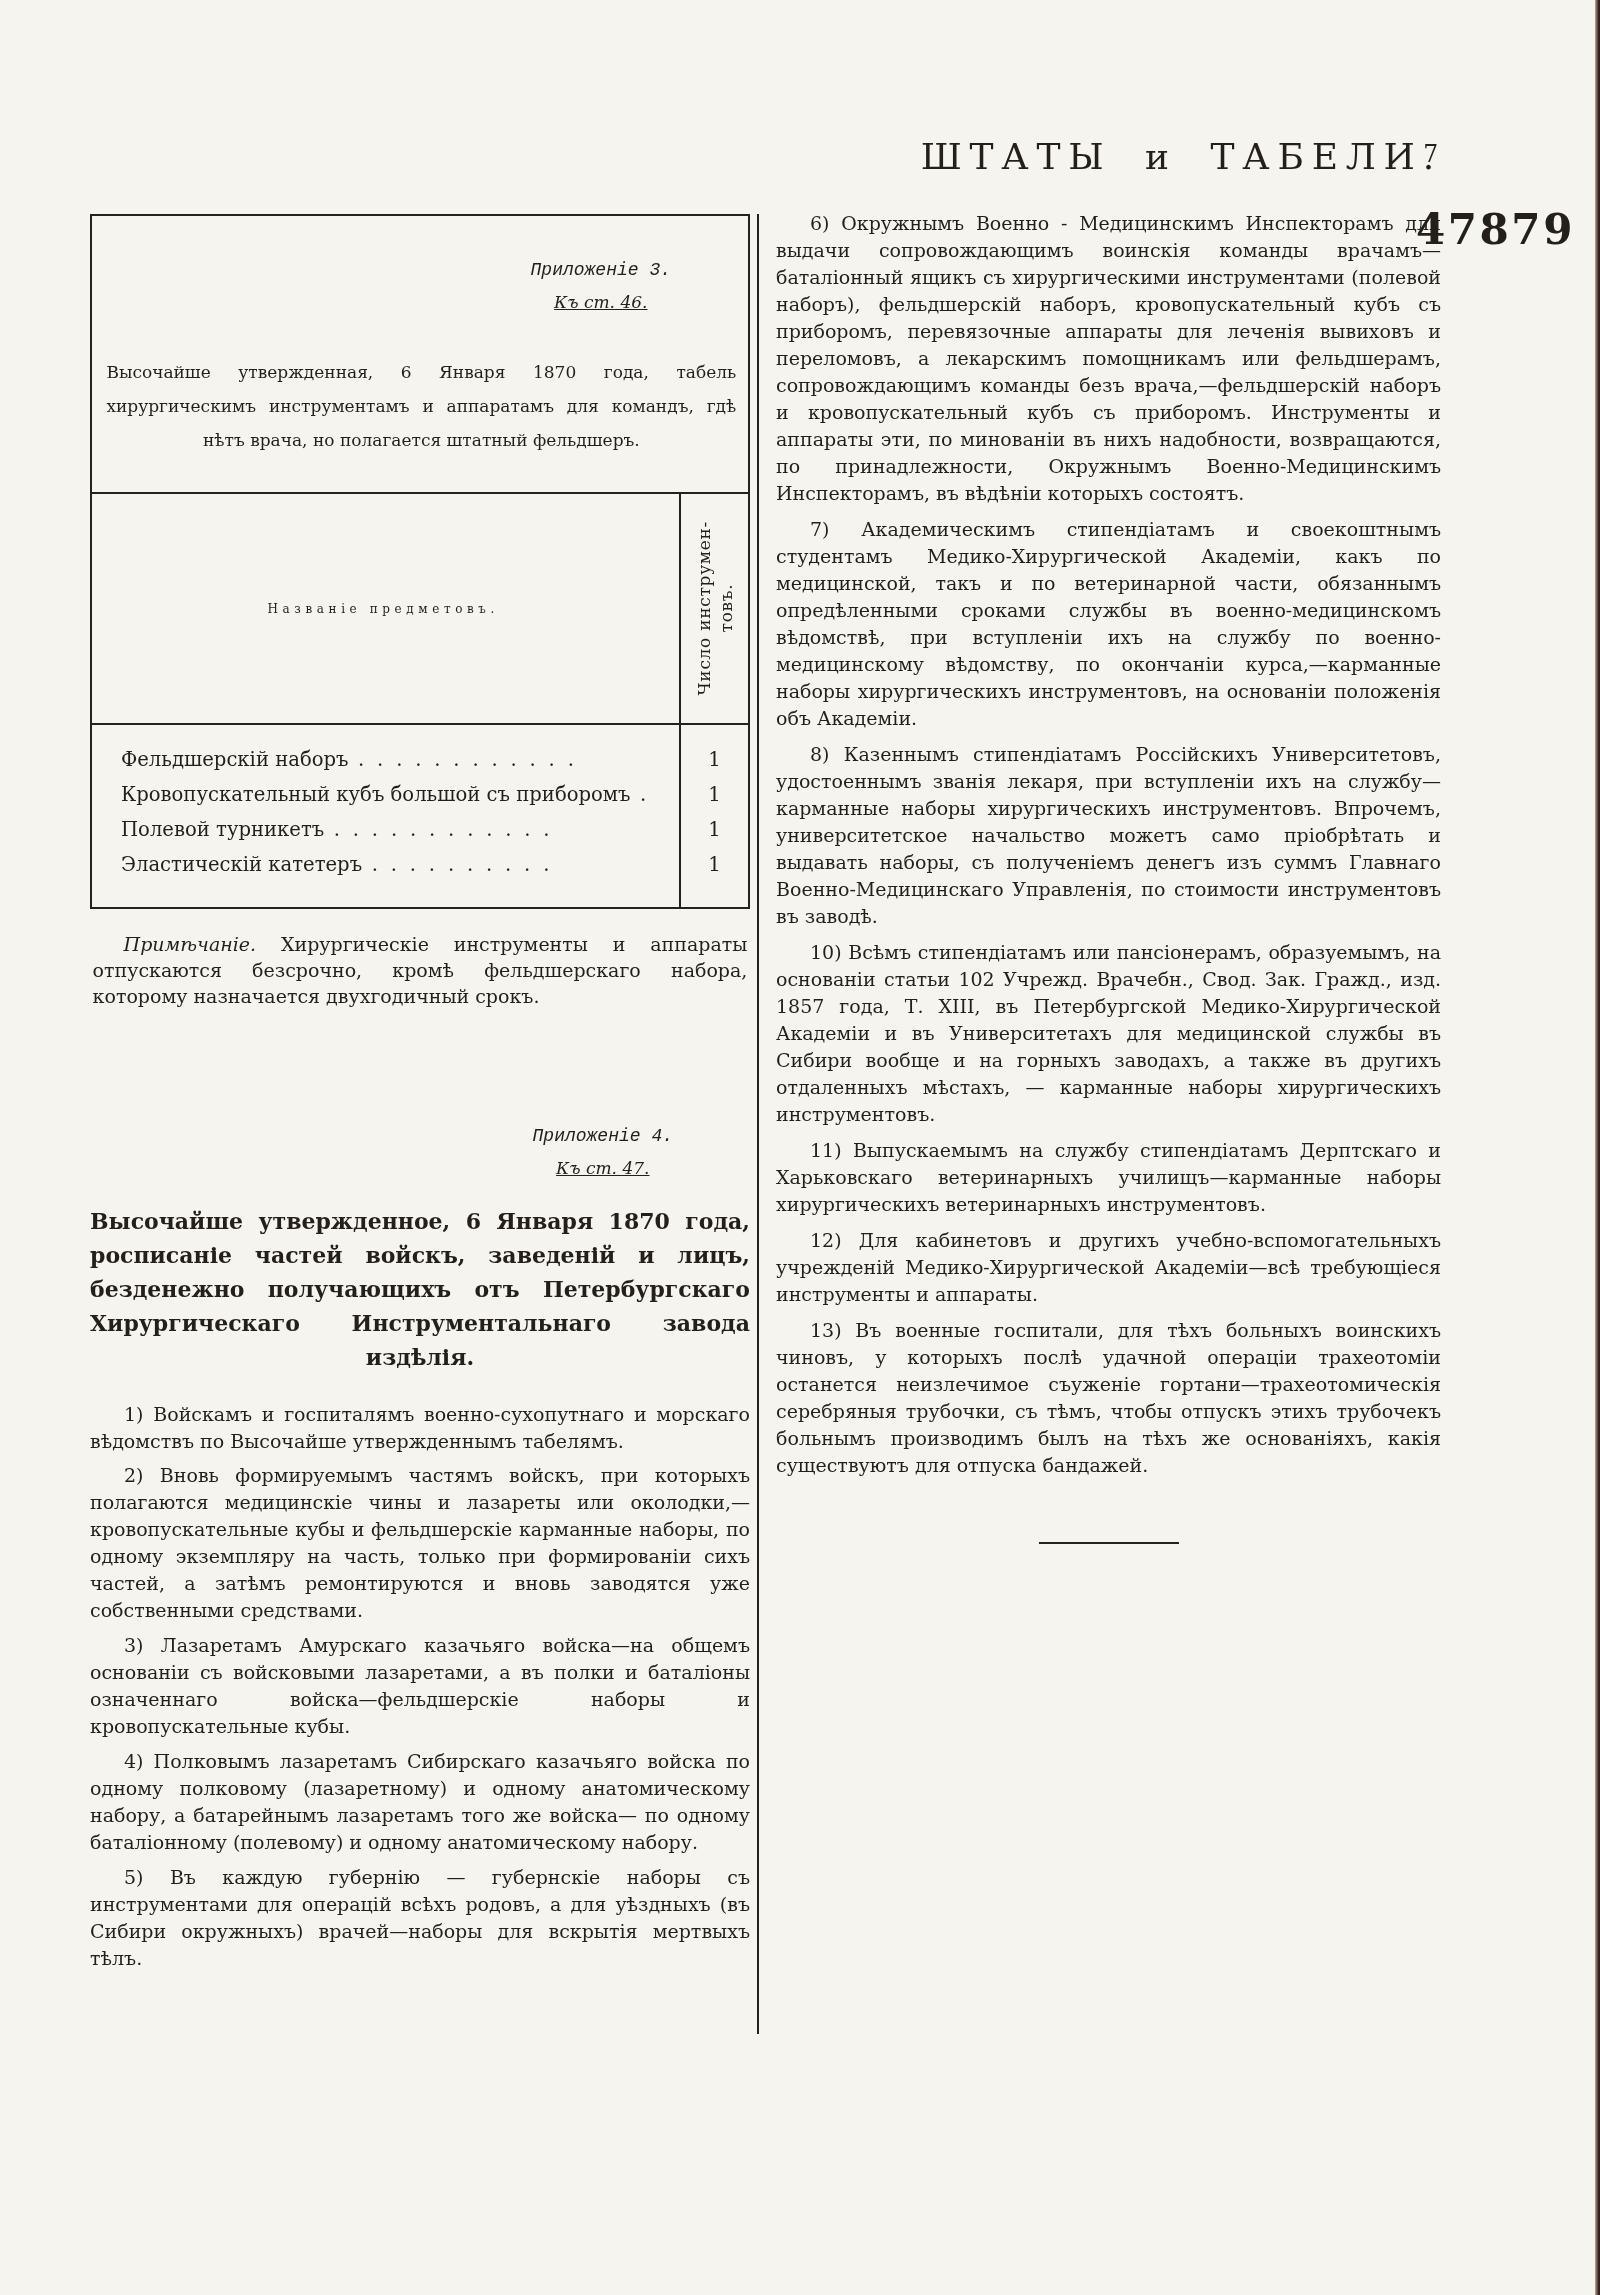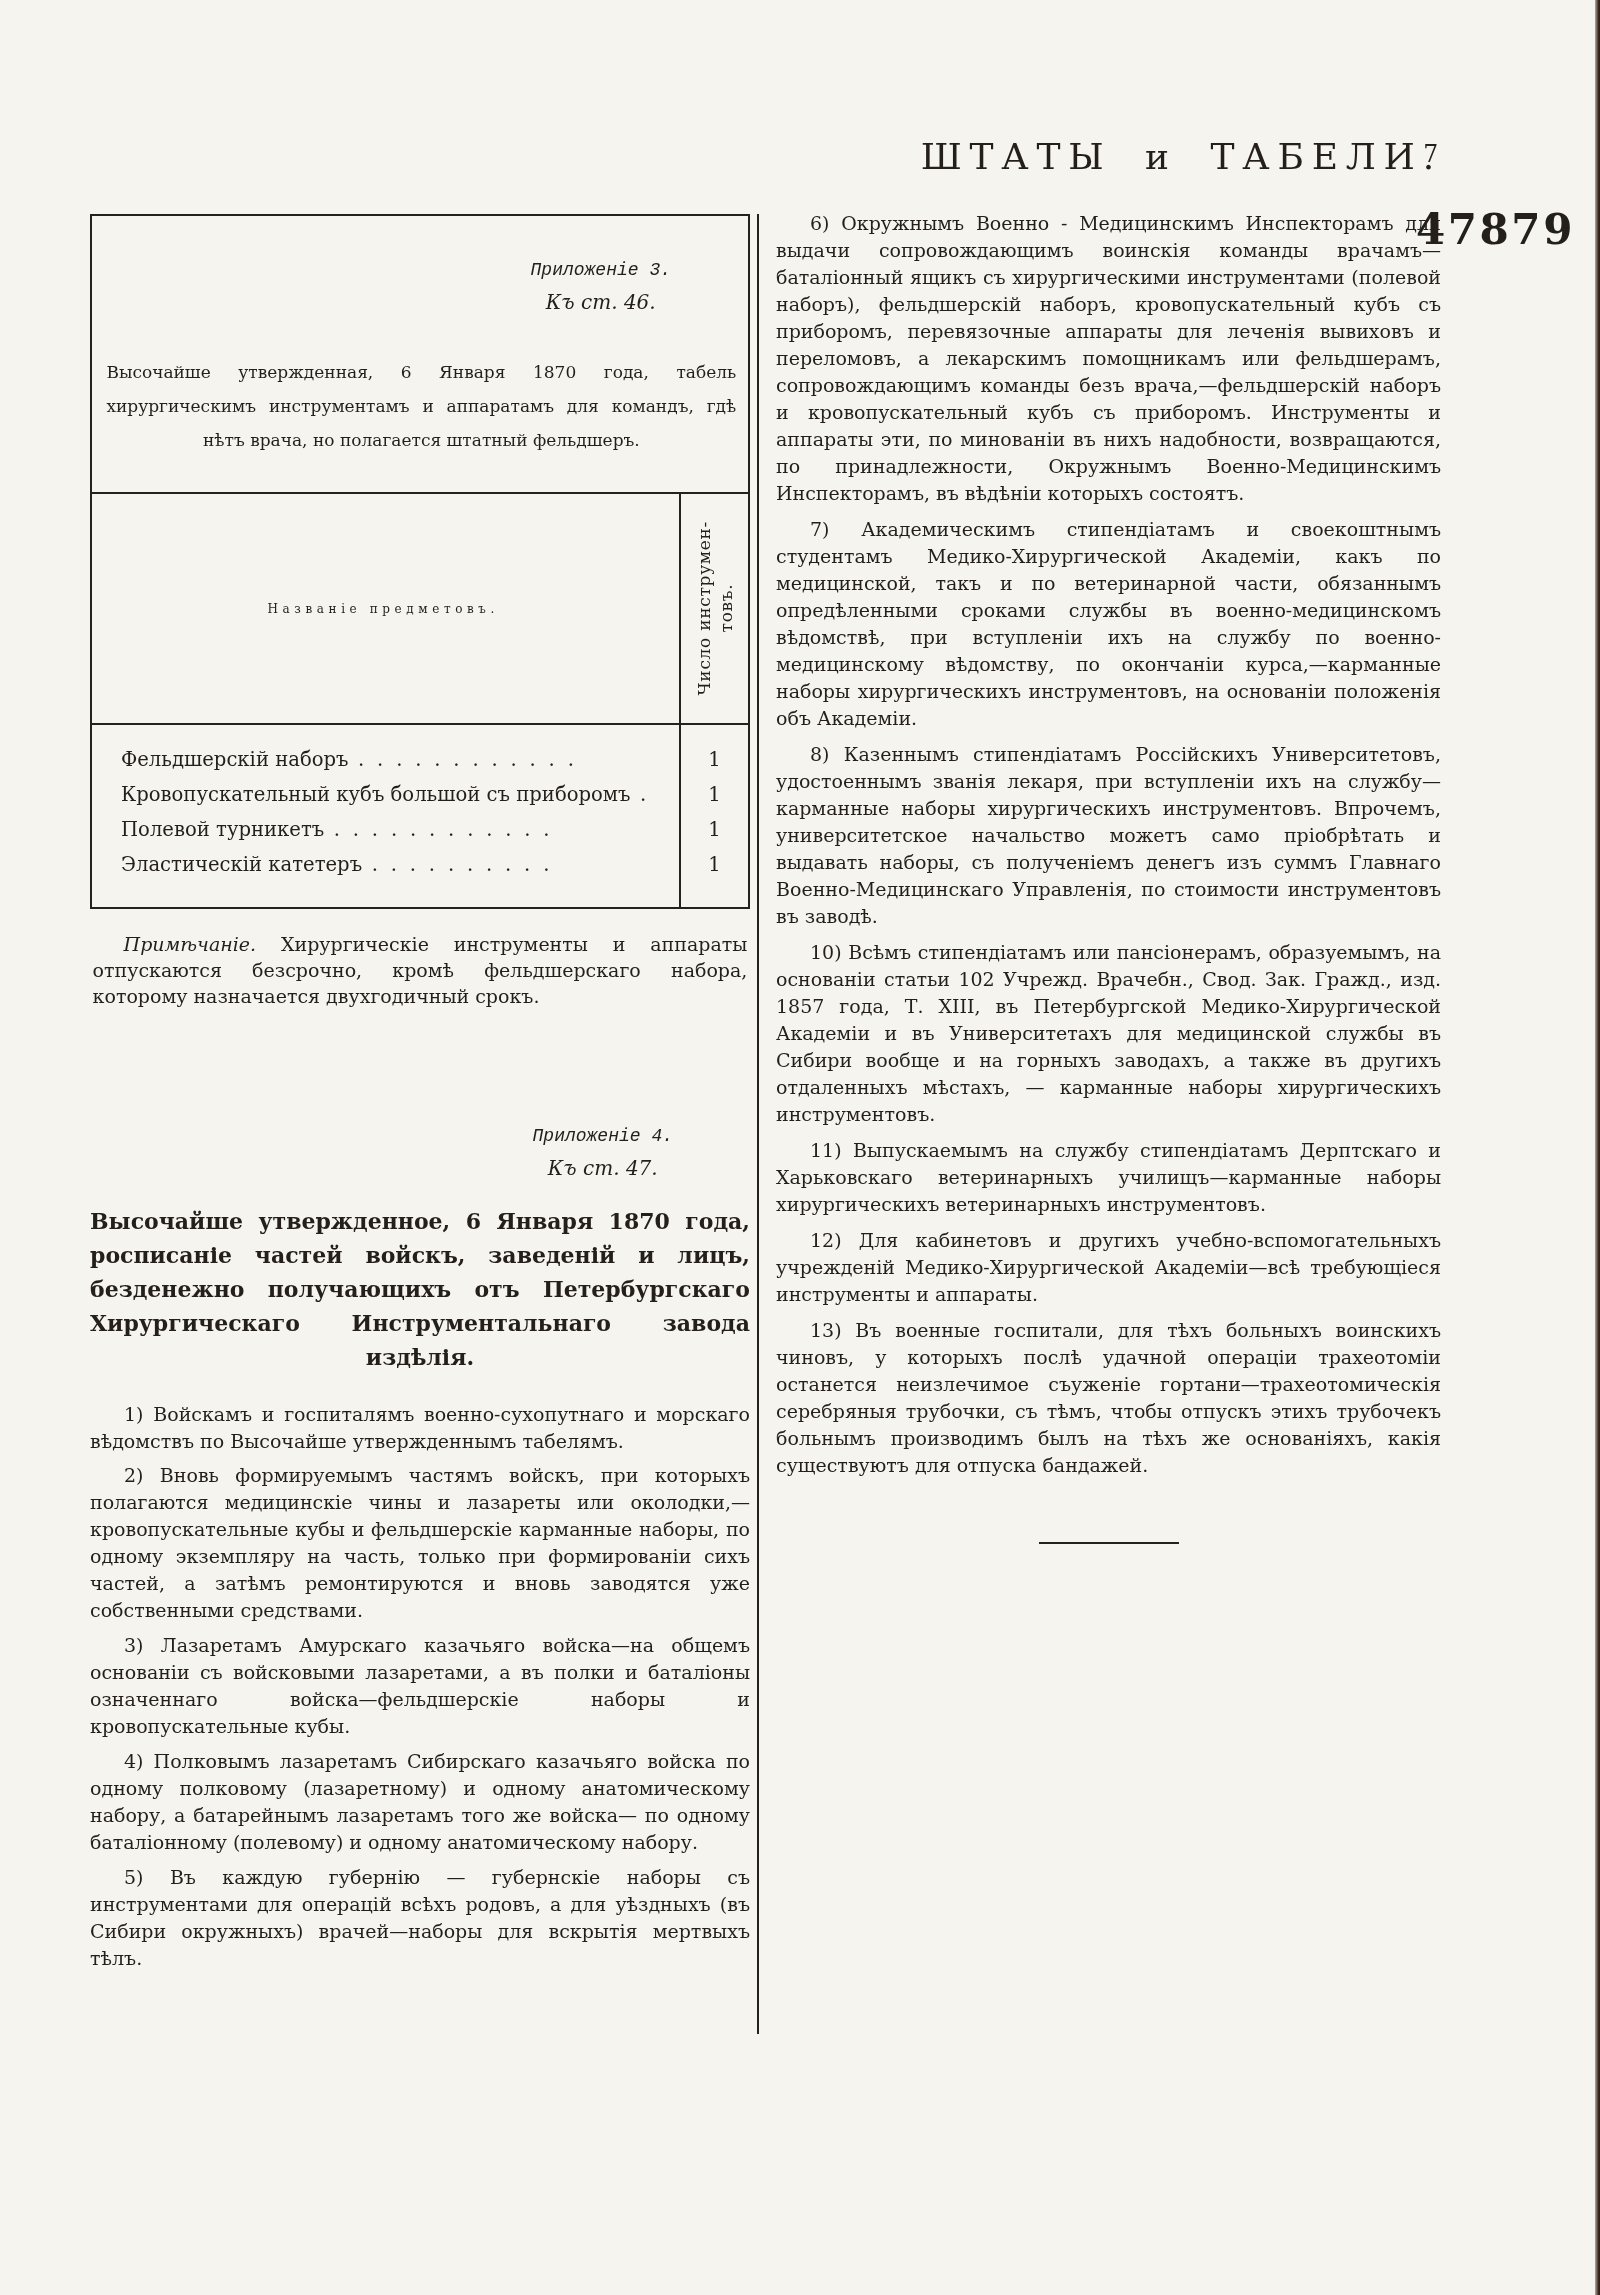--- a/index.html
+++ b/index.html
@@ -33,21 +33,21 @@
   
   .divider { position: absolute; left: 757px; top: 214px; width: 2px; height: 1820px; background: #26211c; }
   .left-col  { position: absolute; left: 90px;  top: 214px; width: 660px; }
   .right-col { position: absolute; left: 776px; top: 210px; width: 665px; }
 
   
   .appendix-box { border: 2px solid #26211c; }
   .appendix-head { text-align: right; padding: 37px 77px 0 0; }
   .appendix-head-inner { display: inline-block; text-align: center; font-style: italic; }
   .app-label   { font-size: 18px; line-height: 34px; font-family: Liberation Mono, monospace; }
-  .app-article { font-size: 20px; line-height: 31px; }
+  .app-article { font-size: 17px; line-height: 31px; text-decoration: underline; }
 
   .h-heading {
     font-weight: normal; font-size: 17px; line-height: 34px;
     text-align: justify; text-align-last: center;
     margin: 37px 11.7px 0 14.4px;
   }
 
   .itable { position: relative; margin-top: 35px; border-top: 2px solid #26211c; }
   .itable .vline { position: absolute; top: 0; bottom: 0; right: 67px; width: 2px; background: #26211c; }
   .itable-header { display: flex; height: 231px; border-bottom: 2px solid #26211c; }

